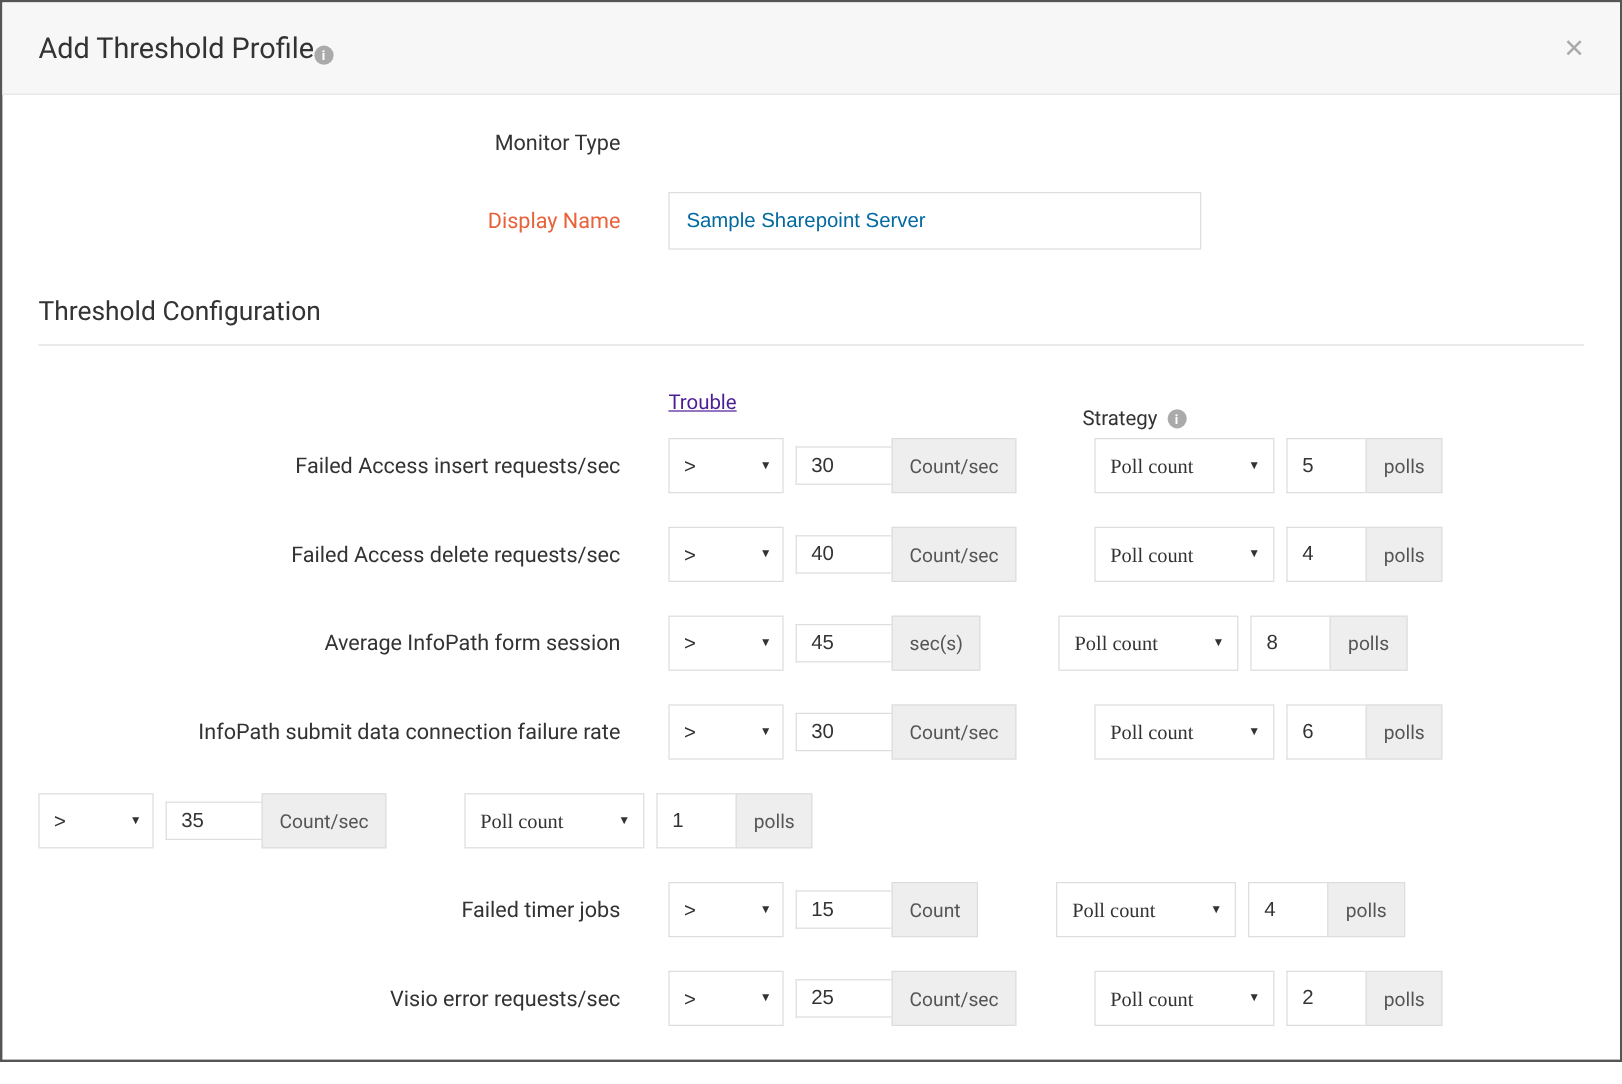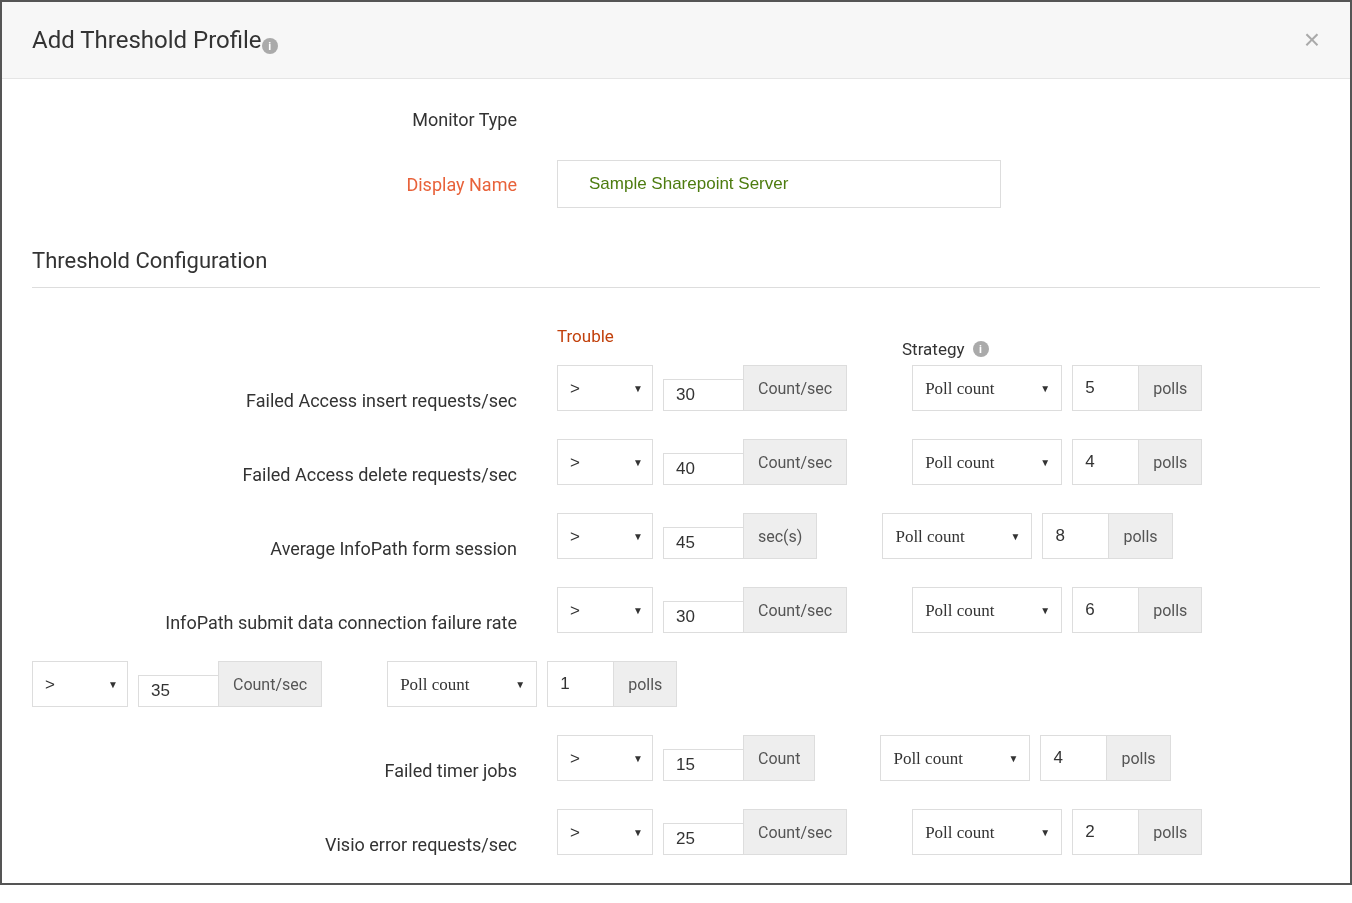--- a/index.html
+++ b/index.html
@@ -91,23 +91,23 @@
   transform: translateY(-50%);
   font-size: 10px;
   color: #333;
   pointer-events: none;
 }
 .form-input {
   width: 444px;
   height: 48px;
   border: 1px solid #ddd;
   background: #fff;
-  padding: 0 31px;
-  font-size: 17px;
-  color: #4d7c0f;
+  padding: 0 14px;
+  font-size: 17px;
+  color: #0369a1;
 }
 .section-title {
   font-size: 22px;
   color: #333;
   border-bottom: 1px solid #ddd;
   padding-bottom: 14px;
   margin-bottom: 24px;
   margin-top: 40px;
 }
 .threshold-header-row {
@@ -115,33 +115,34 @@
   align-items: center;
   margin-bottom: 6px;
 }
 .threshold-header-spacer {
   width: 525px;
   padding-right: 40px;
 }
 .threshold-header-trouble {
   width: 345px;
   font-size: 17px;
-  color: #c2410c;
+  color: #4c1d95;
+  text-decoration: underline;
 }
 .threshold-header-strategy {
   font-size: 17px;
   color: #333;
   display: flex;
   align-items: center;
   gap: 8px;
   margin-top: 27px;
 }
 .threshold-row {
   display: flex;
-  align-items: flex-end;
+  align-items: center;
   margin-bottom: 28px;
 }
 .threshold-label {
   width: 525px;
   text-align: right;
   padding-right: 40px;
   font-size: 18px;
   color: #333;
 }
 .op-select-wrapper {

